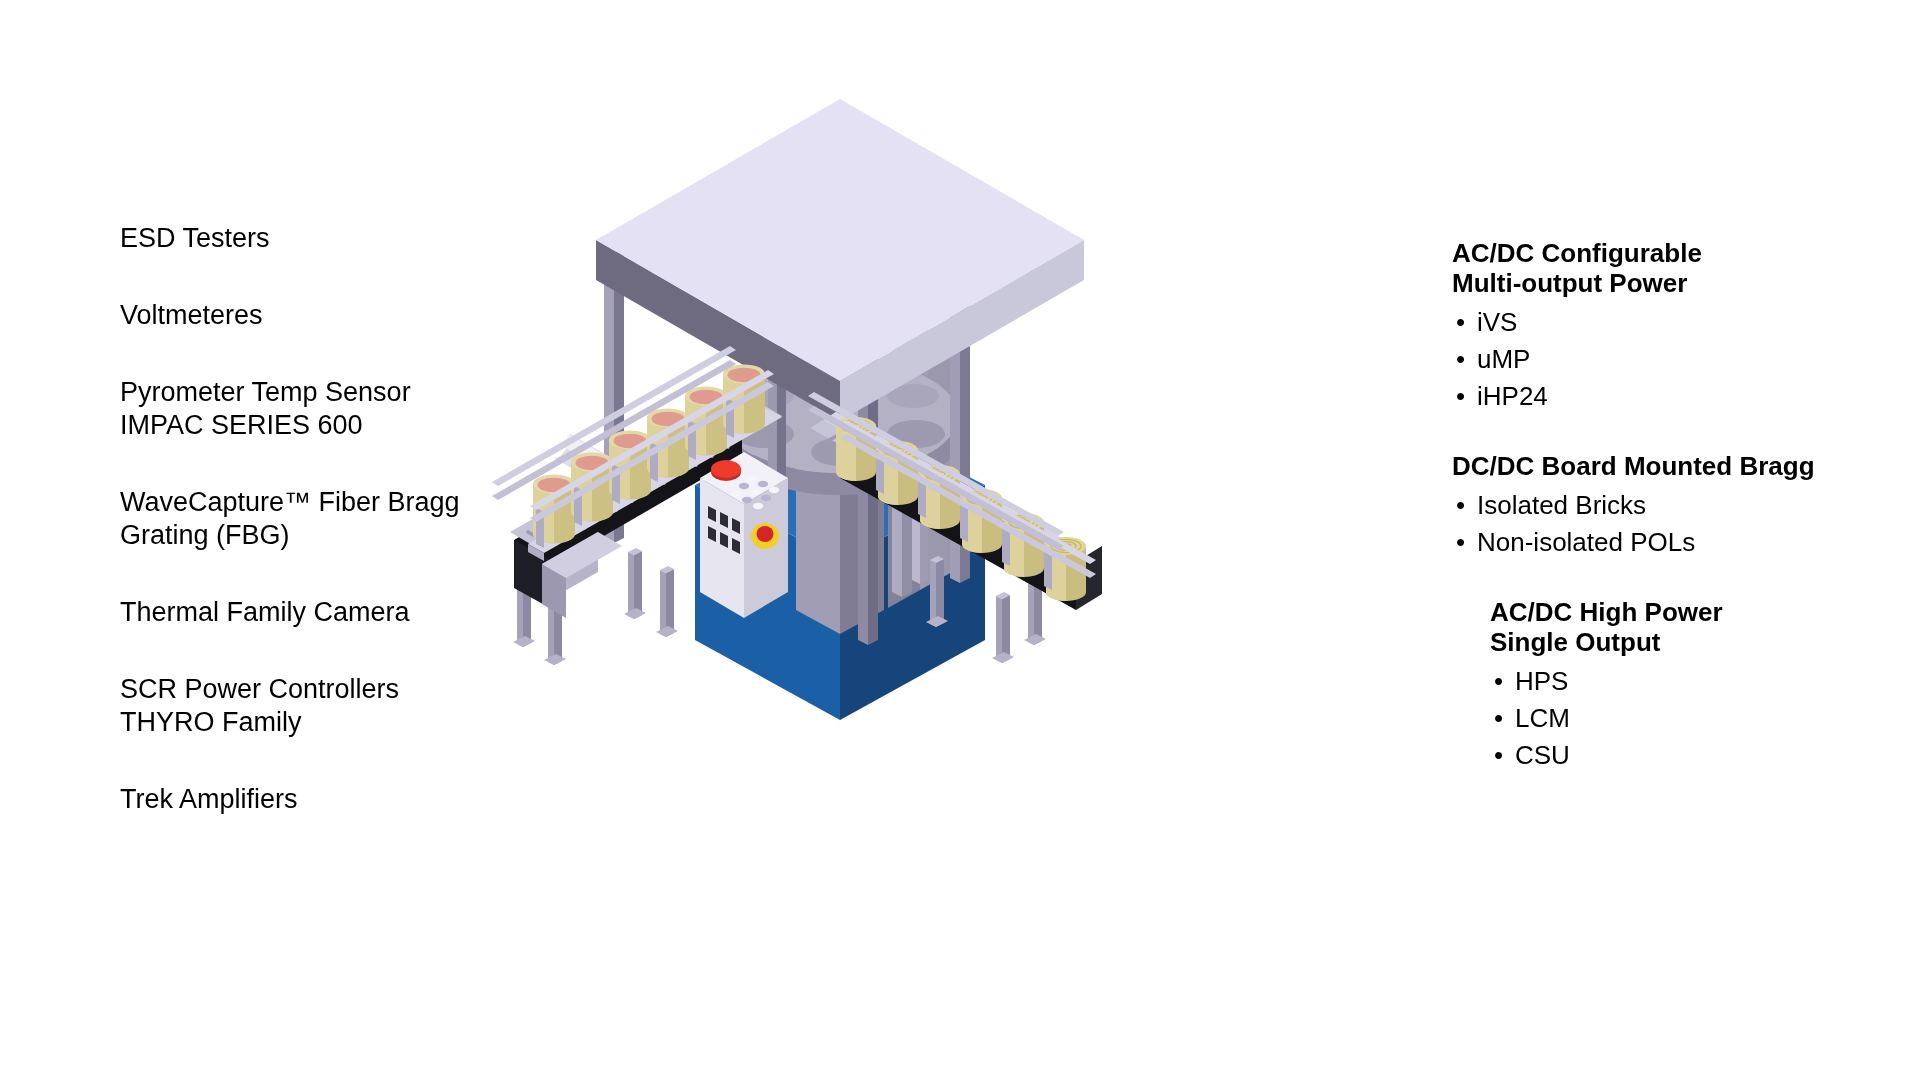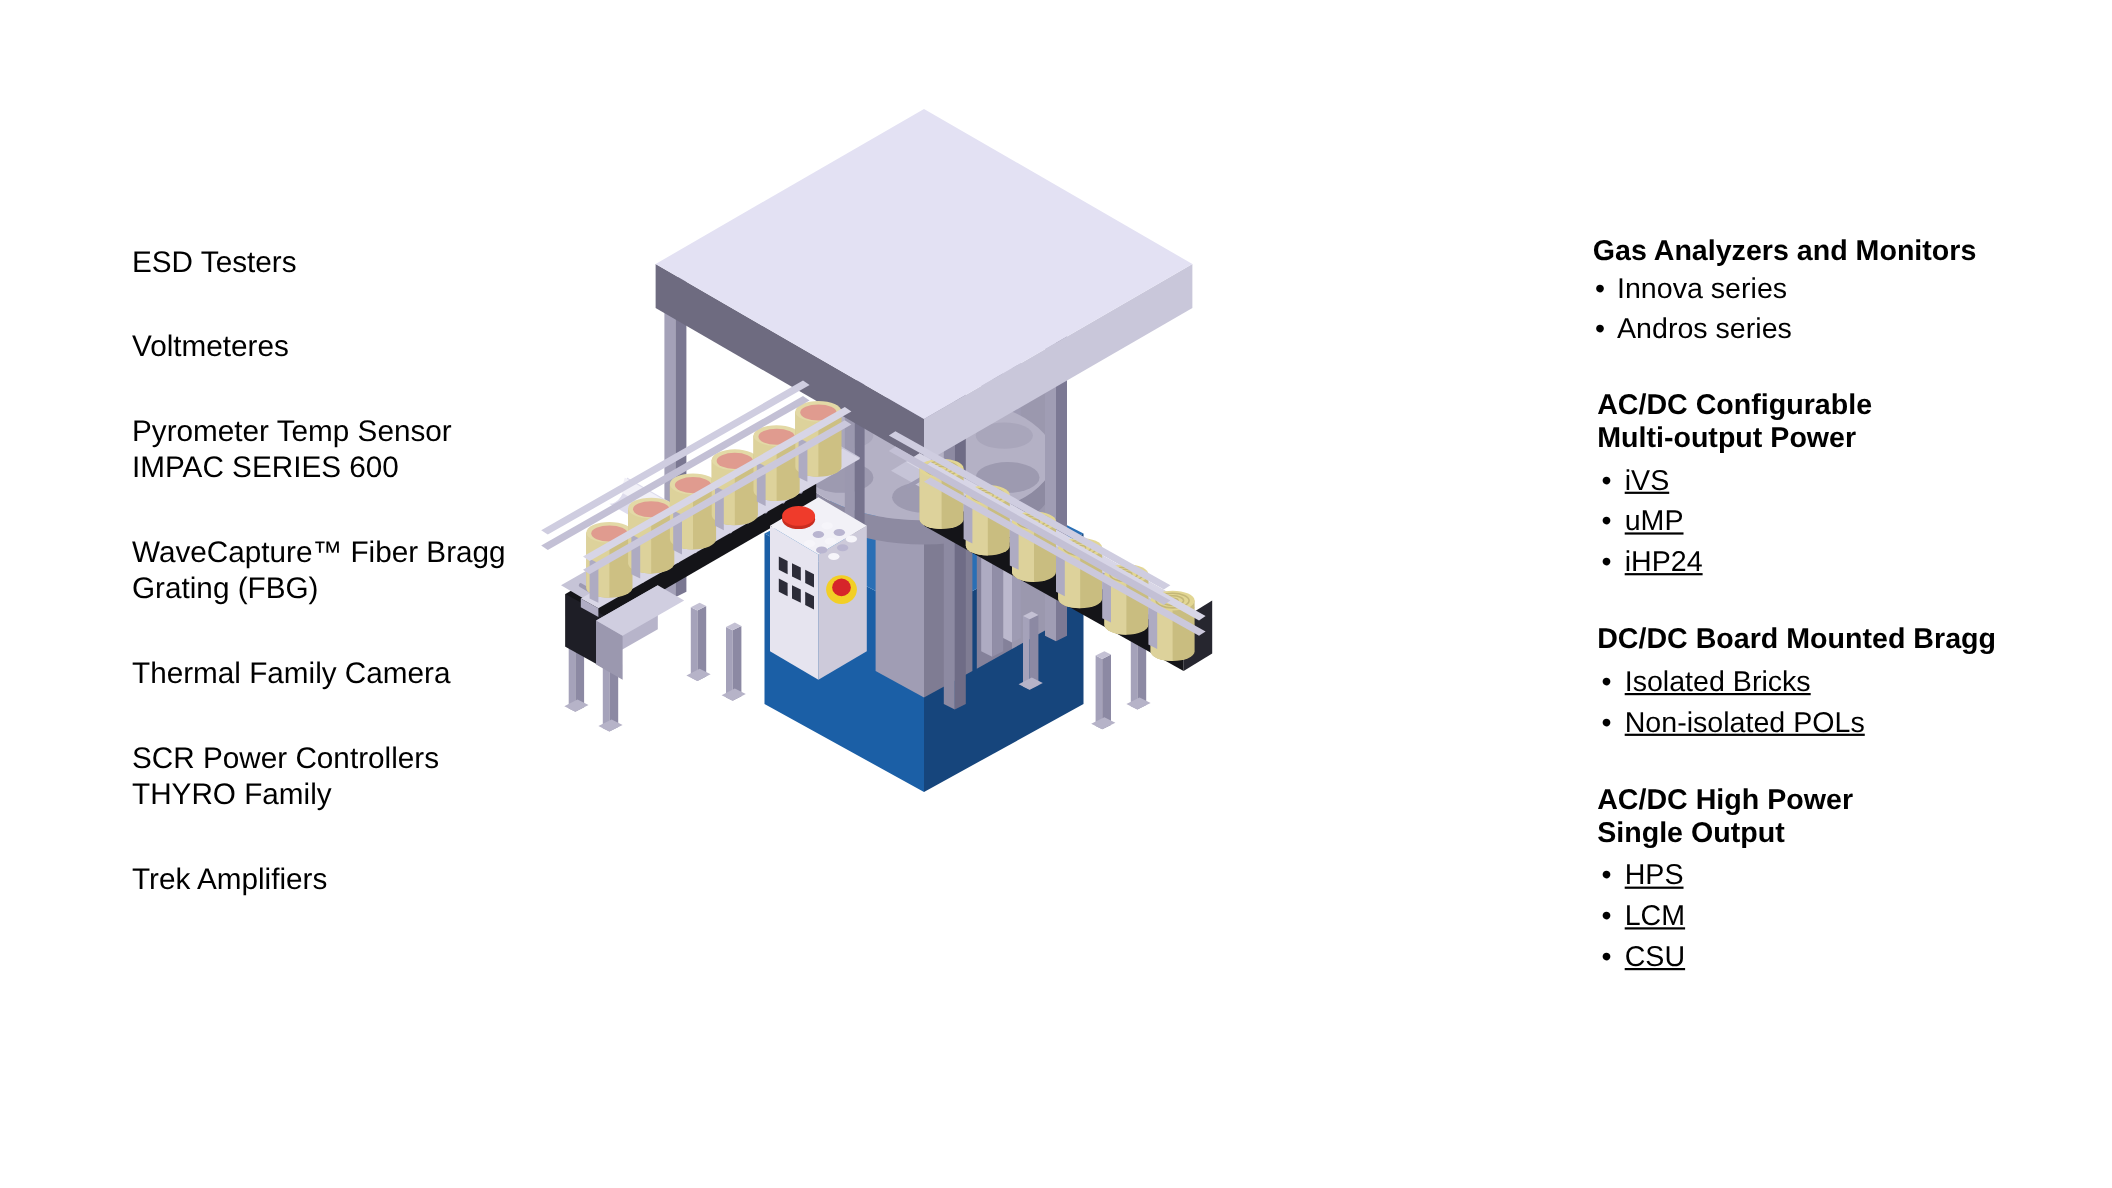--- a/index.html
+++ b/index.html
@@ -29,21 +29,21 @@
     white-space:pre-line;margin-bottom:6px;
   }
   .bullets{list-style:none;margin:0;padding:0;}
   .bullets li{
     font-size:26px;line-height:37px;color:#000;
     padding-left:22px;position:relative;
   }
   .bullets li::before{
     content:"\2022";position:absolute;left:2px;top:0;font-size:26px;line-height:37px;
   }
-  .g-indent .bullets li{padding-left:25px;text-decoration:underline;}
+  .g-indent .bullets li{padding-left:25px;}
   .g-indent .bullets li::before{left:4px;}
   .g-flush{margin-left:-4px;}
   .g-flush .group-title{margin-bottom:2px;}
   .g-flush .bullets li{line-height:36px;}
 
   
   #illus{position:absolute;left:520px;top:140px;width:640px;height:640px;}
   #illus svg{display:block;width:640px;height:640px;overflow:visible;}
 </style>
 </head>
@@ -59,47 +59,40 @@
     <div class="entry">WaveCapture™ Fiber Bragg
 Grating (FBG)</div>
     <div class="entry">Thermal Family Camera</div>
     <div class="entry">SCR Power Controllers
 THYRO Family</div>
     <div class="entry">Trek Amplifiers</div>
   </div>
 
   <div class="col col-right">
 
-    <div class="group g-flush">
-      <div class="group-title">Gas Analyzers and Monitors</div>
-      <ul class="bullets">
-        <li>Innova series</li>
-        <li>Andros series</li>
-      </ul>
-    </div>
 
     <div class="group g-indent" style="margin-top:26px;">
       <div class="group-title">AC/DC Configurable
 Multi-output Power</div>
       <ul class="bullets">
         <li>iVS</li>
         <li>uMP</li>
         <li>iHP24</li>
       </ul>
     </div>
 
     <div class="group g-indent" style="margin-top:16px;">
       <div class="group-title">DC/DC Board Mounted Bragg</div>
       <ul class="bullets">
         <li>Isolated Bricks</li>
         <li>Non-isolated POLs</li>
       </ul>
     </div>
 
-    <div class="group g-indent" style="margin-top:20px;">
+    <div class="group g-indent" style="margin-top:20px;margin-left:38px;">
       <div class="group-title">AC/DC High Power
 Single Output</div>
       <ul class="bullets">
         <li>HPS</li>
         <li>LCM</li>
         <li>CSU</li>
       </ul>
     </div>
 
   </div>

